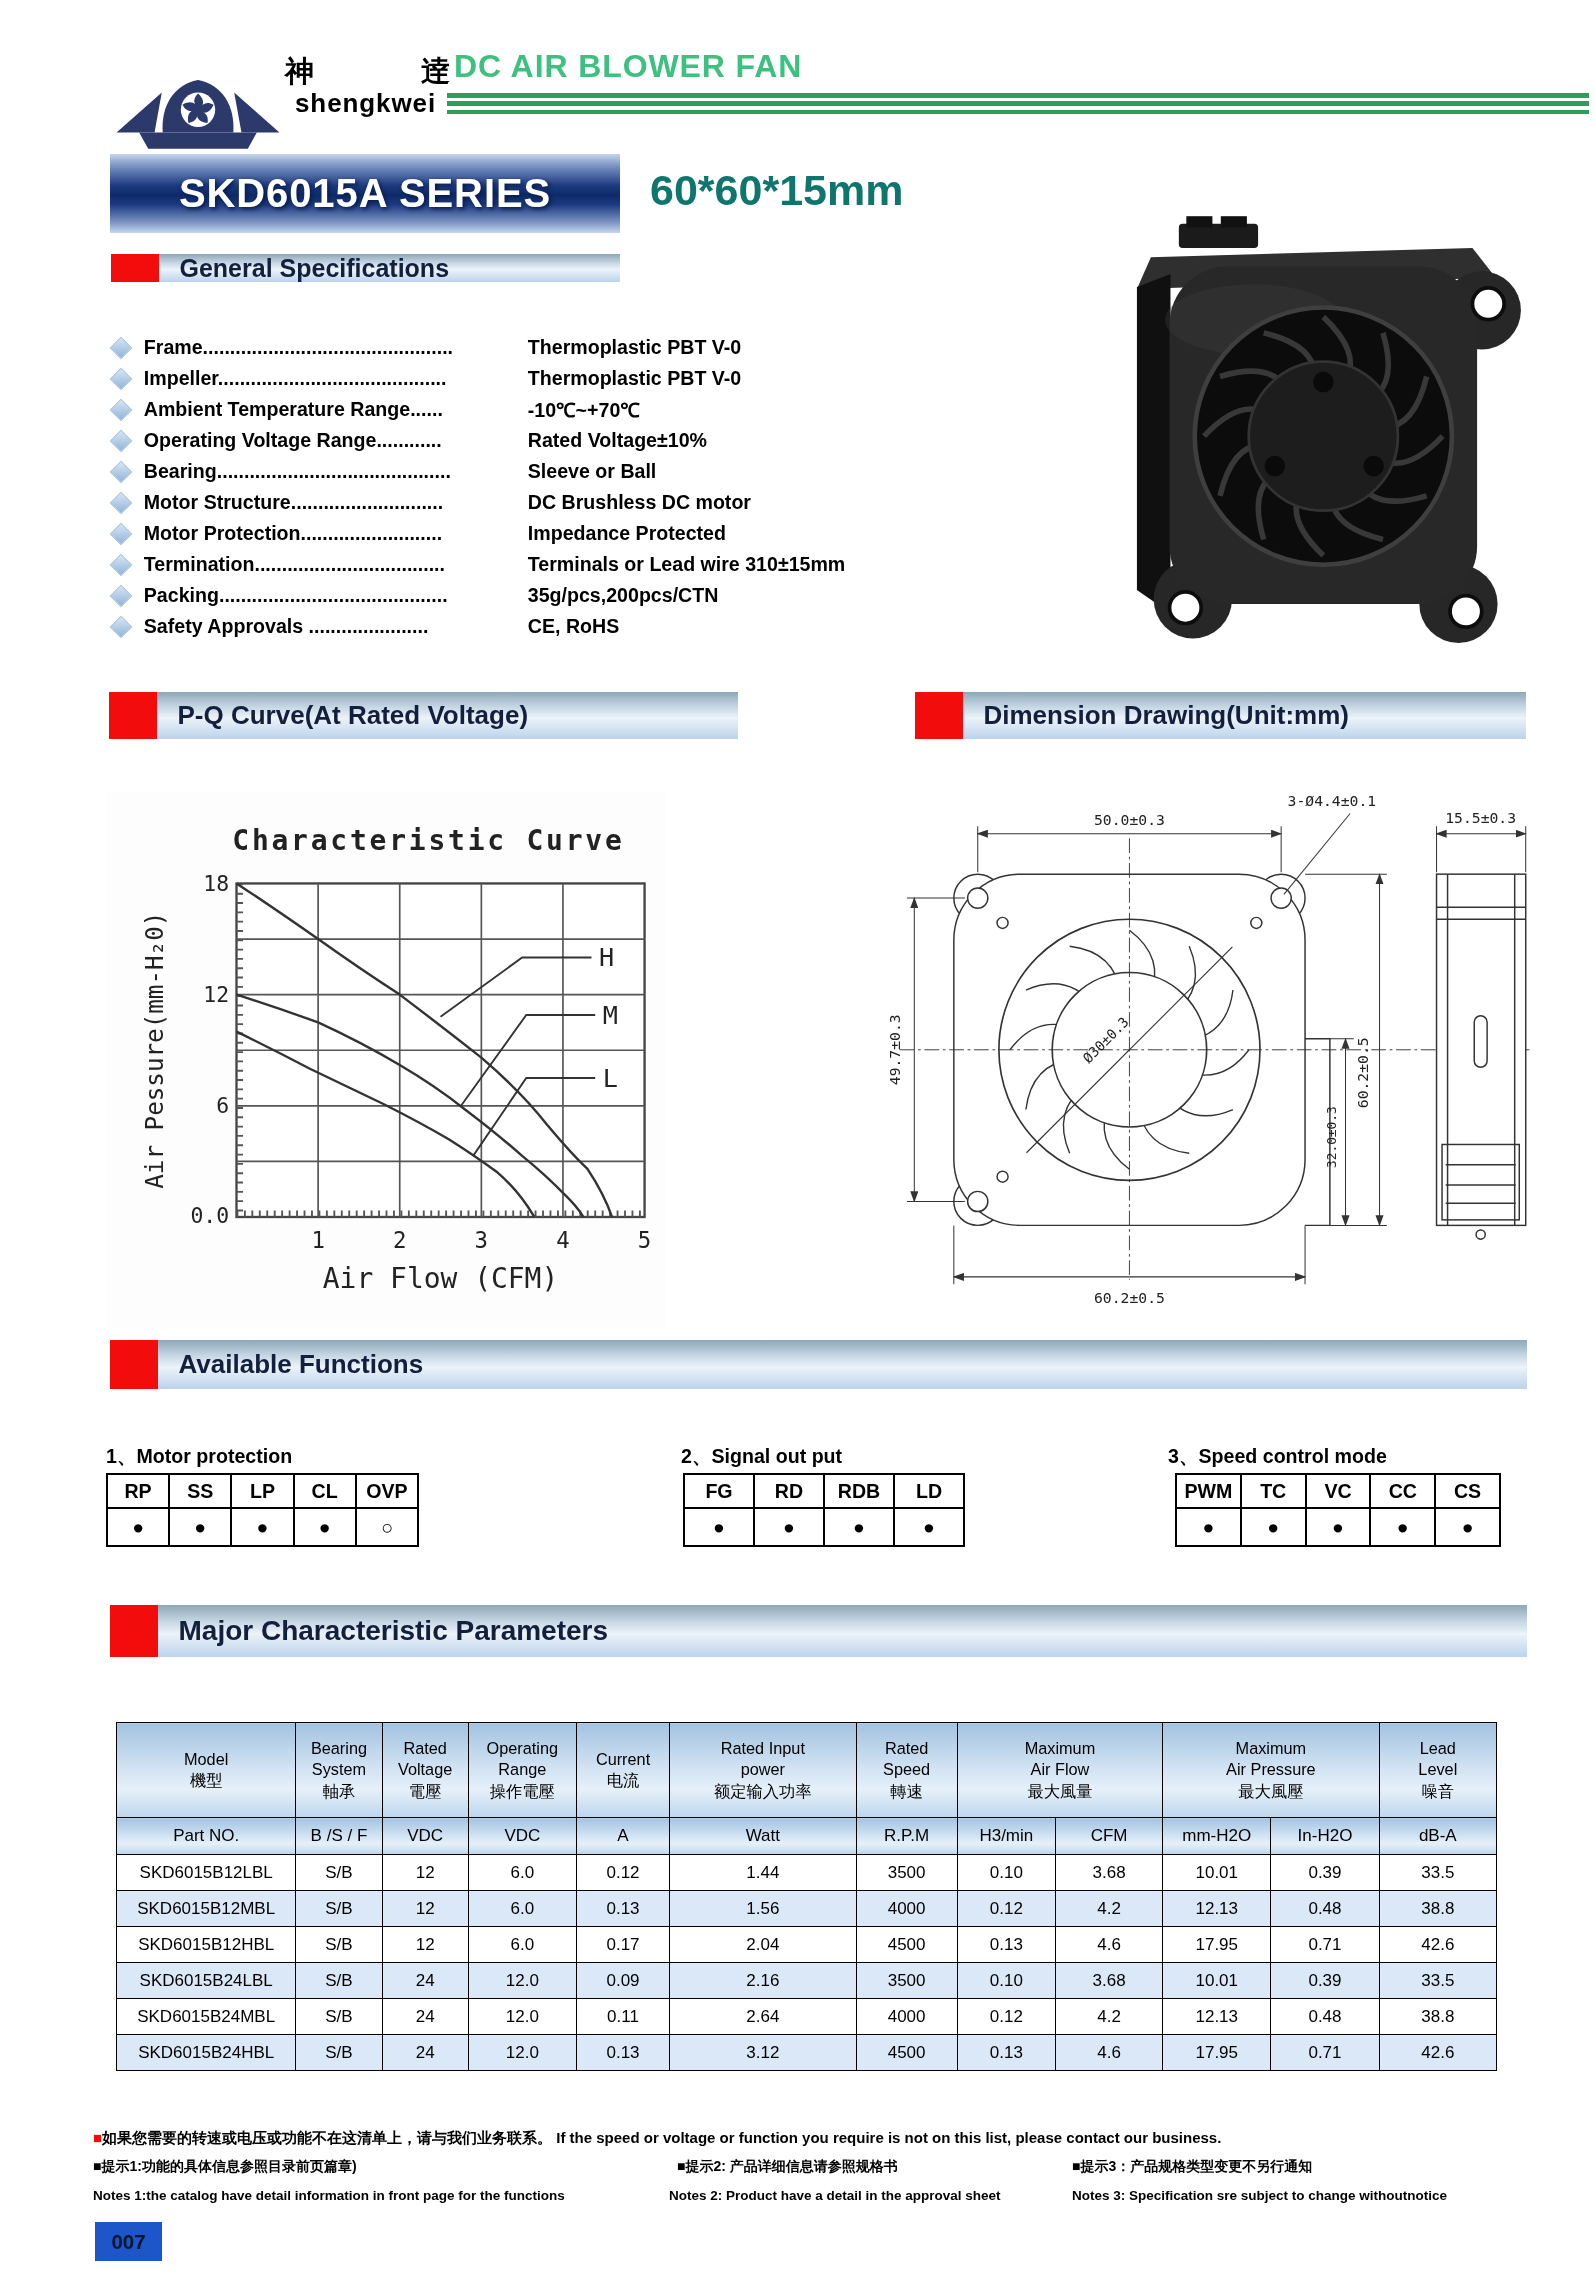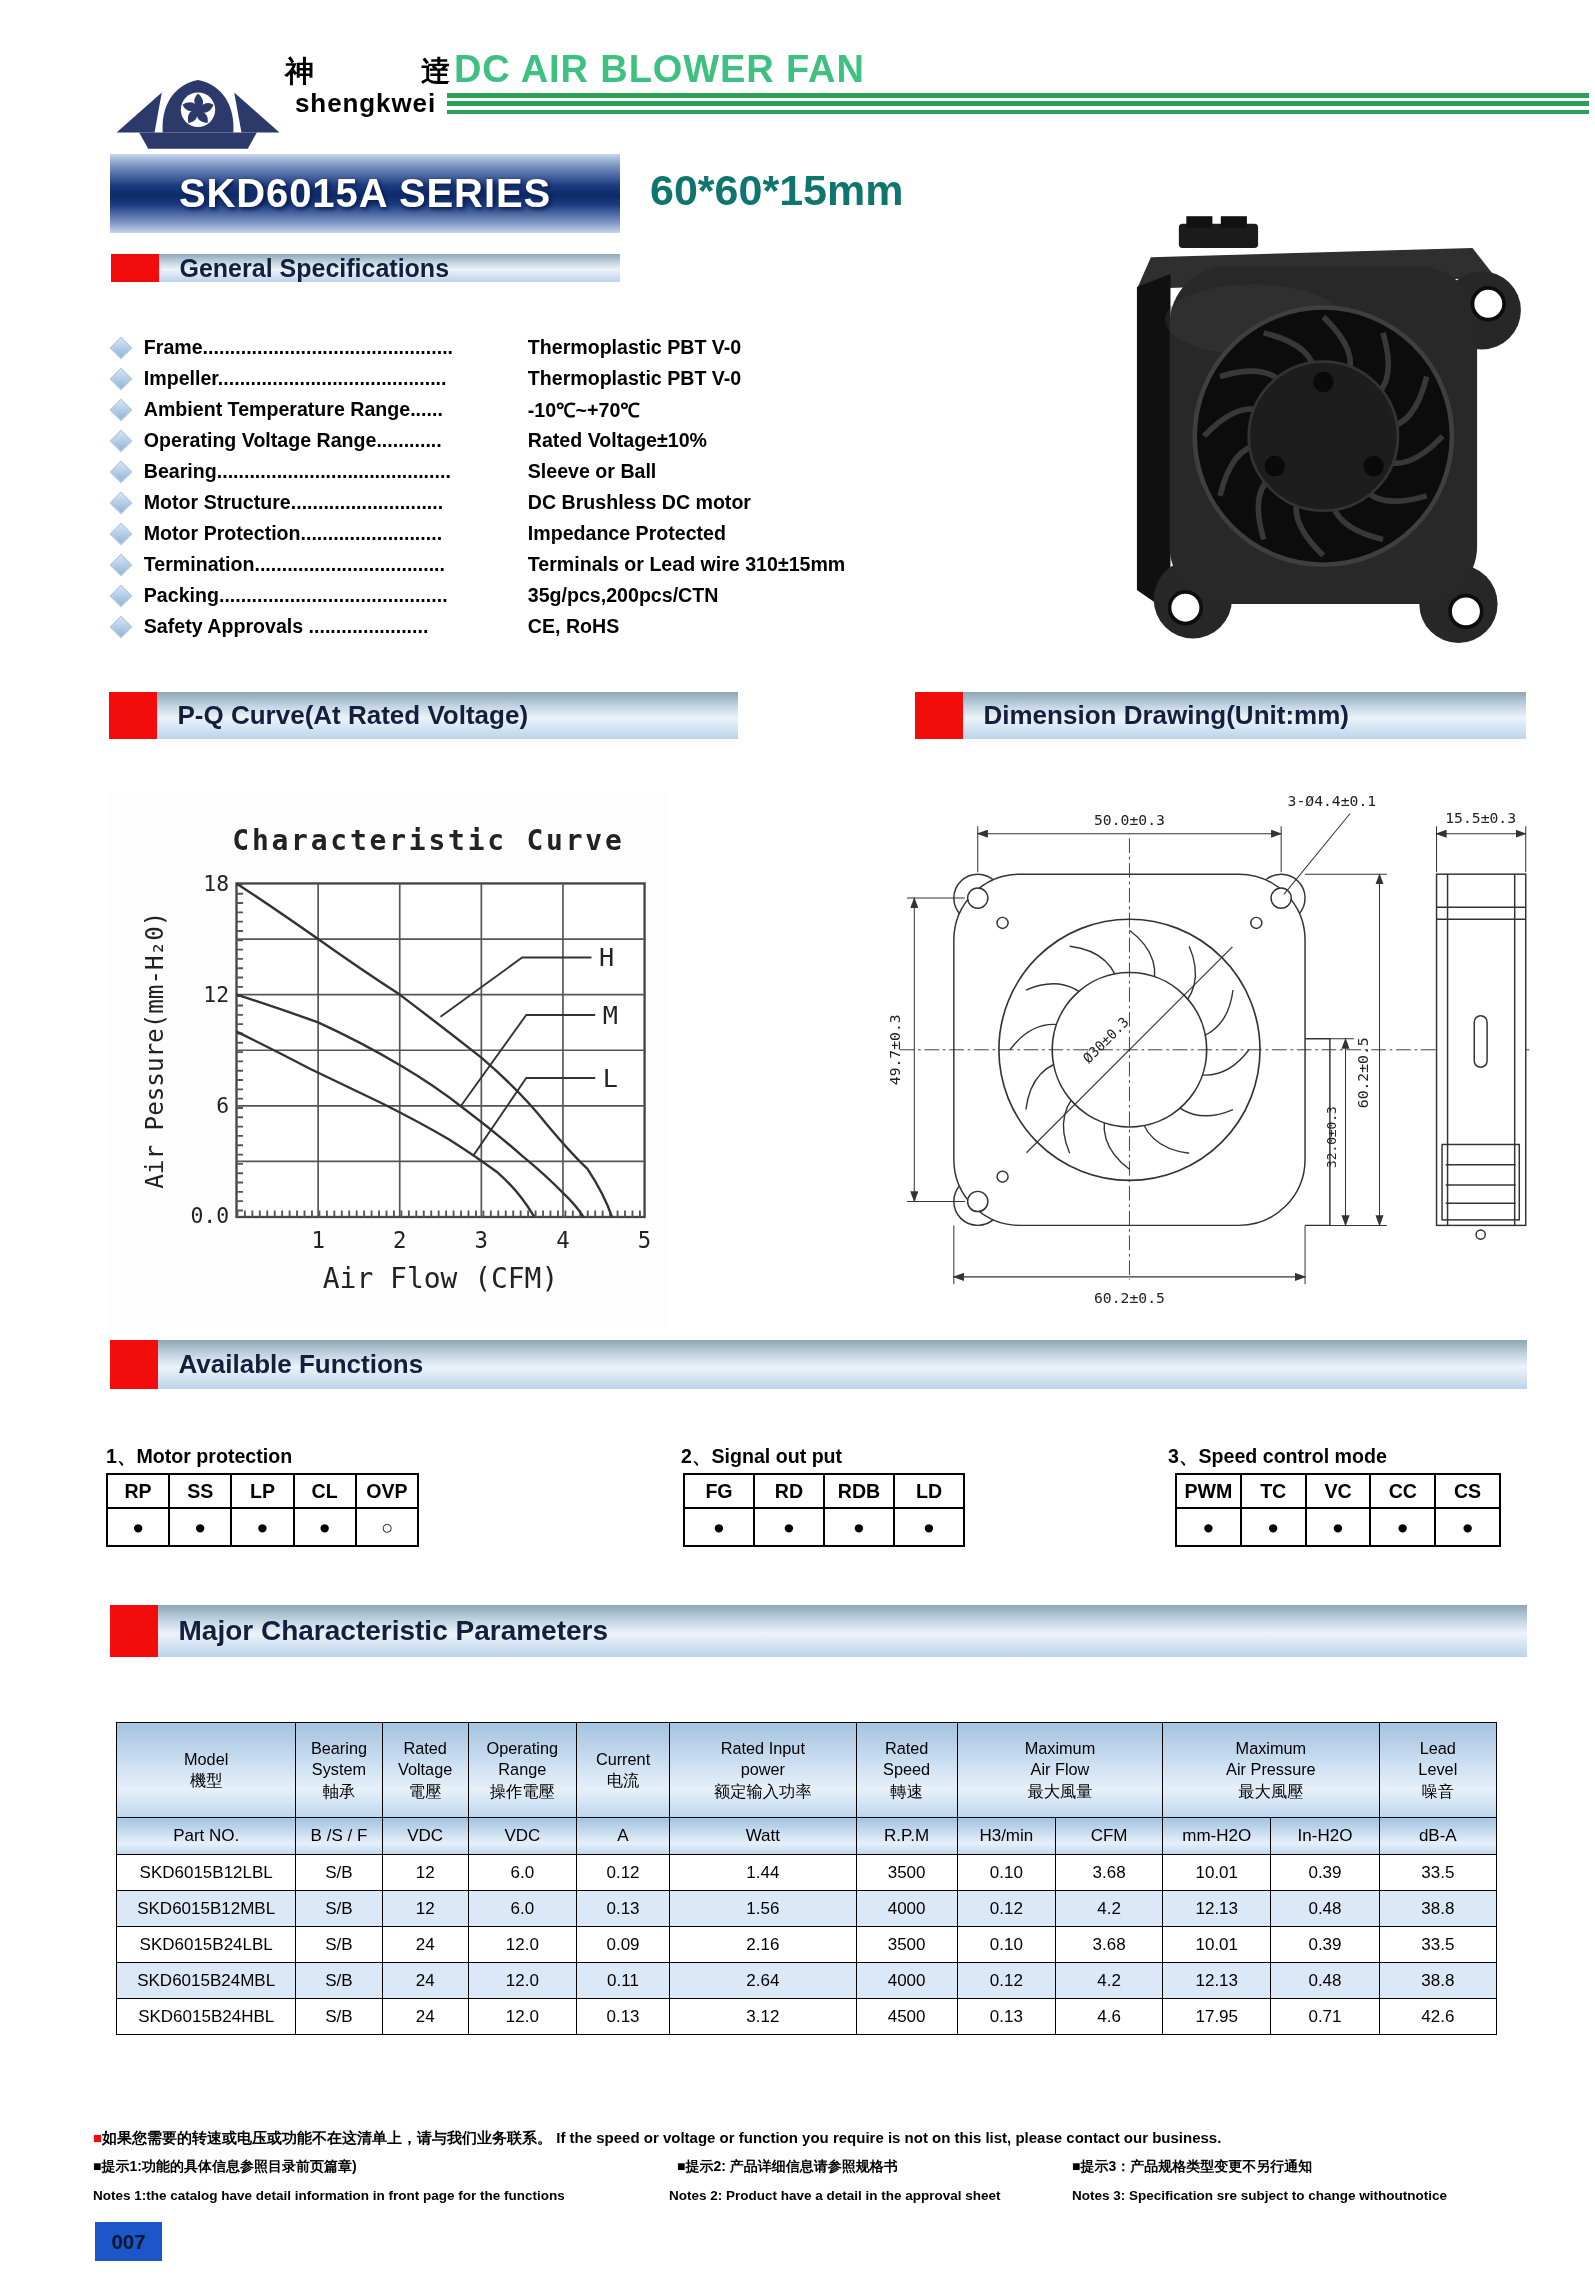--- a/index.html
+++ b/index.html
@@ -3,21 +3,21 @@
 <meta charset="utf-8">
 <style>
   html,body{margin:0;padding:0;background:#ffffff;}
   body{font-family:"Liberation Sans",sans-serif;color:#000;}
   .page{position:relative;width:1596px;height:2294px;background:#fff;overflow:hidden;}
   .abs{position:absolute;}
 
   
   .cn-char{position:absolute;font-size:29px;font-weight:bold;color:#000;}
   .logo-en{position:absolute;font-size:26px;font-weight:bold;color:#000;letter-spacing:0.9px;}
-  .product-title{position:absolute;font-size:38px;font-weight:bold;color:#3ec081;letter-spacing:0.9px;white-space:nowrap;}
+  .product-title{position:absolute;font-size:32px;font-weight:bold;color:#3ec081;letter-spacing:0.9px;white-space:nowrap;}
   .green-lines{position:absolute;left:447px;top:93px;width:1142px;}
   .green-lines div{height:4.7px;background:#2aa05a;margin-bottom:3.7px;}
 
   
   .series-box{position:absolute;left:110px;top:154px;width:510px;height:79px;
     background:linear-gradient(180deg,#c6d7ed 0%,#7e97c4 14%,#1c3a80 40%,#0d2a68 52%,#1c3a80 64%,#7e97c4 87%,#c6d7ed 100%);
     color:#fff;font-weight:bold;font-size:40px;display:flex;align-items:center;justify-content:center;
     letter-spacing:0.9px;text-shadow:1.9px 1.9px 4.7px #091b49;white-space:nowrap;}
   .series-size{position:absolute;left:650px;top:166px;font-size:43px;font-weight:bold;color:#0f766e;white-space:nowrap;}
 
@@ -565,20 +565,34 @@
           <td>0.13</td>
           <td>1.56</td>
           <td>4000</td>
           <td>0.12</td>
           <td>4.2</td>
           <td>12.13</td>
           <td>0.48</td>
           <td>38.8</td>
         </tr>
 
+        <tr>
+          <td>SKD6015B12HBL</td>
+          <td>S/B</td>
+          <td>12</td>
+          <td>6.0</td>
+          <td>0.17</td>
+          <td>2.04</td>
+          <td>4500</td>
+          <td>0.13</td>
+          <td>4.6</td>
+          <td>17.95</td>
+          <td>0.71</td>
+          <td>42.6</td>
+        </tr>
 
         <tr>
           <td>SKD6015B24LBL</td>
           <td>S/B</td>
           <td>24</td>
           <td>12.0</td>
           <td>0.09</td>
           <td>2.16</td>
           <td>3500</td>
           <td>0.10</td>

